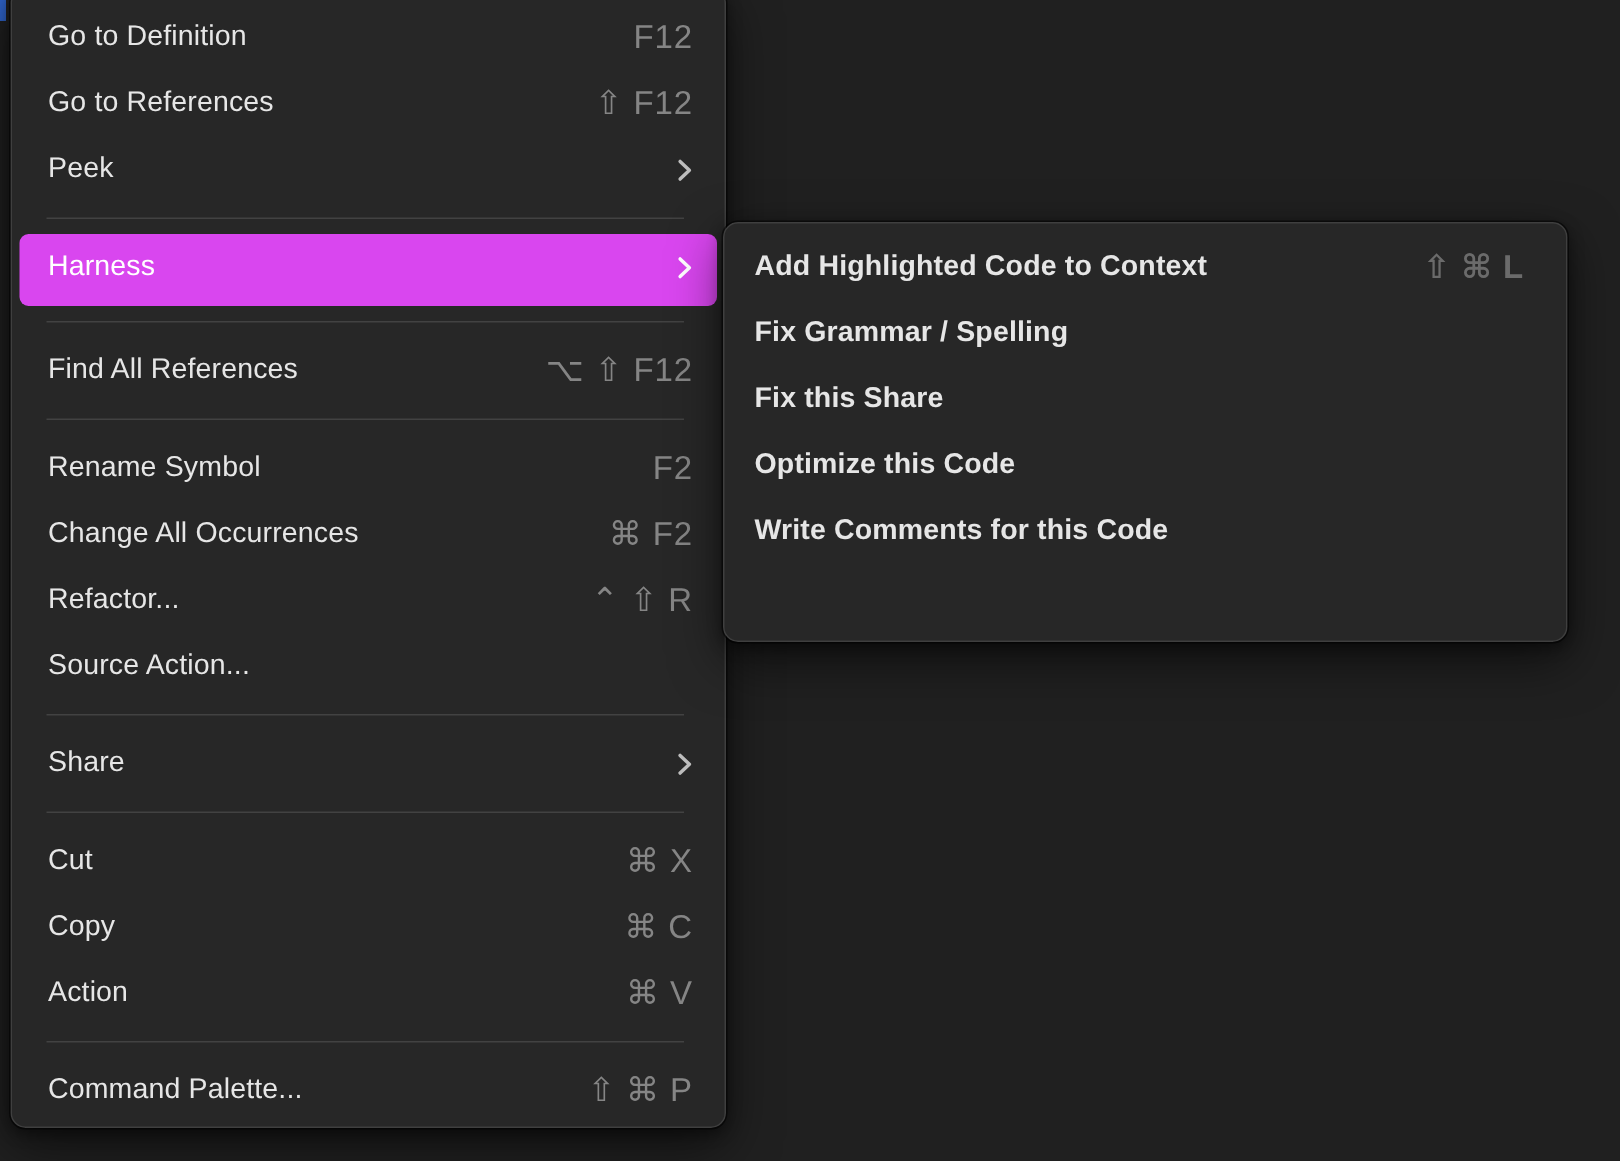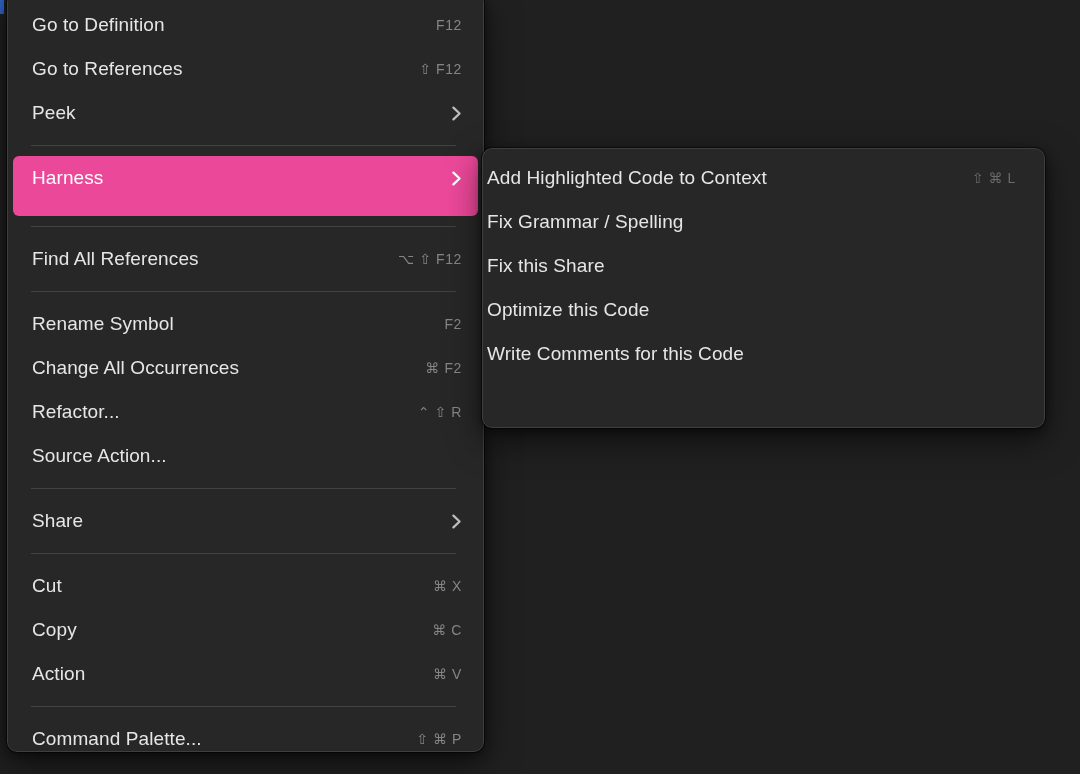--- a/index.html
+++ b/index.html
@@ -54,36 +54,36 @@
     display: flex;
     align-items: center;
     justify-content: space-between;
     padding: 0 21px 0 24px;
     color: #e6e6e6;
     font-size: 19px;
     letter-spacing: 0.1px;
     white-space: nowrap;
     cursor: default;
   }
-  .sub-menu .menu-item { padding: 0 28px 0 4px; }
+  .sub-menu .menu-item { padding: 0 28px 0 20px; font-weight: bold; }
 
   .menu-item .label { color: #e6e6e6; }
 
   .menu-item .shortcut {
     color: #858585;
-    font-size: 14px;
+    font-size: 22px;
     letter-spacing: 0.6px;
   }
   .sub-menu .menu-item .shortcut { color: #6b6b6b; }
 
   .menu-item.highlighted {
-    background: #ec4899;
+    background: #d946ef;
     border-radius: 6px;
     margin: 0 5px;
-    padding: 0 16px 16px 19px;
+    padding: 0 16px 4px 19px;
   }
   .menu-item.highlighted .label { color: #ffffff; }
 
   .chevron {
     display: flex;
     align-items: center;
     color: #bcbcbc;
   }
   .menu-item.highlighted .chevron { color: #ffffff; }
 

